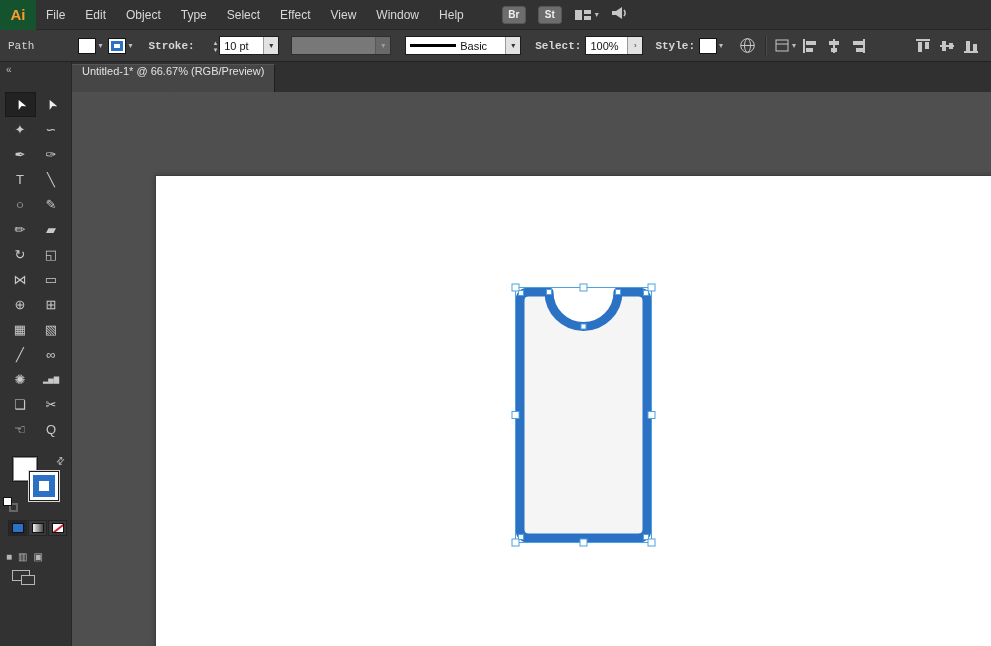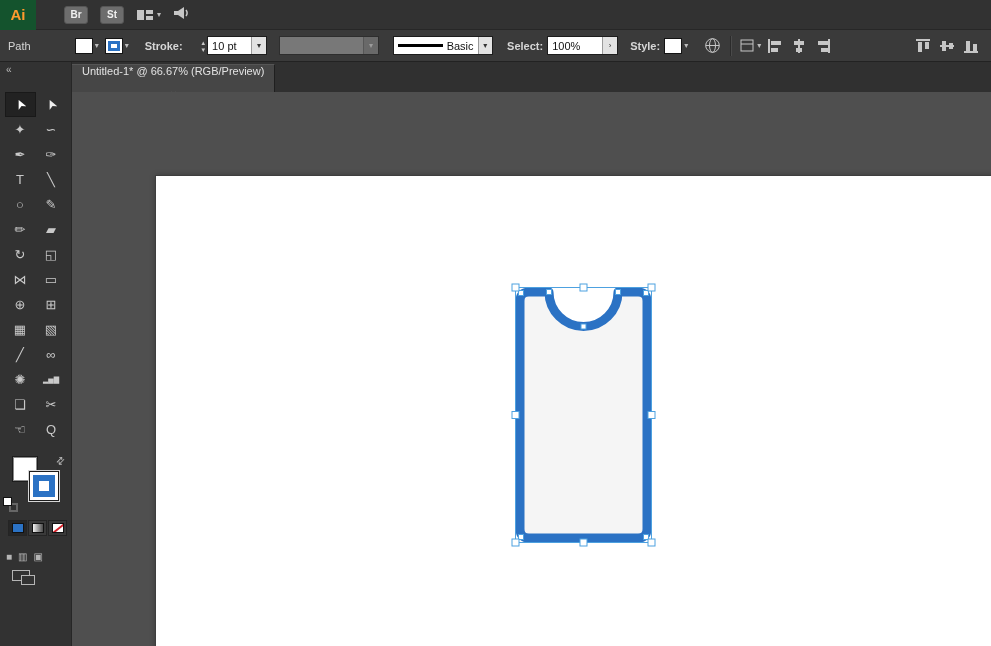--- a/index.html
+++ b/index.html
@@ -16,36 +16,36 @@
   .menu-item { padding:0 10px; font-size:12px; color:#d8d8d8; line-height:30px; }
   .menubar-right { display:flex; align-items:center; margin-left:28px; gap:12px;justify-content:center; }
   .qbtn { width:24px; height:18px; background:#6d6d6d; border:1px solid #565656; border-radius:3px;
           color:#f0f0f0; font-size:10px; font-weight:bold; text-align:center; line-height:15px; }
   .ws { display:flex; align-items:center; gap:3px; }
   .chev { font-size:8px; color:#bdbdbd; line-height:1; }
 
   
   .controlbar { height:32px; background:#3a3a3a; border-bottom:1px solid #222; display:flex;
                 align-items:center; font-size:11px; color:#cfcfcf; padding:0 8px; }
-  .cb-label { color:#d6d6d6; }
+  .cb-label { color:#d6d6d6;font-family:Liberation Mono, monospace; }
   .bold { font-weight:bold; }
   .swatch-wrap { display:flex; align-items:center; gap:2px; }
   .swatch { width:18px; height:16px; background:#fff; border:1px solid #141414; display:block; }
   .stroke-swatch { width:18px; height:16px; background:#fff; border:1px solid #141414; padding:2px; display:block; }
   .stroke-swatch .ring { display:block; width:100%; height:100%; border:3px solid #2b72c4; }
   .stepper { display:flex; flex-direction:column; justify-content:center; margin:0 2px 0 6px; }
   .stepper span { font-size:7px; color:#c9c9c9; height:7px; line-height:7px; }
   .combo { height:19px; display:flex; align-items:stretch; background:#fff; border:1px solid #1d1d1d; }
   .combo-val { flex:1; font-size:11px; color:#111; display:flex; align-items:center; padding:0 4px; white-space:nowrap; }
   .combo-btn { width:15px; display:flex; align-items:center; justify-content:center; background:#e2e2e2;
                border-left:1px solid #9a9a9a; color:#333; font-size:8px; }
   .combo.disabled { background:#787878; border-color:#2e2e2e; }
   .combo.disabled .combo-btn { background:#696969; border-left-color:#575757; color:#9b9b9b; }
   .w-weight { width:60px; } .w-brush { width:100px; margin-left:12px; }
-  .w-style { width:100px; margin-left:14px; } .w-op { width:71px; }
+  .w-style { width:116px; margin-left:14px; } .w-op { width:58px; }
   .stroke-line { width:46px; height:3px; background:#000; margin:auto 0 auto 4px; }
   .fillw { margin-left:44px; }
   .stroke-lab { margin-left:16px; margin-right:13px; }
   .op-lab { margin-left:14px; margin-right:4px; }
   .style-lab { margin-left:12px; margin-right:4px; }
   .cb-sep { width:1px; height:20px; background:#2b2b2b; box-shadow:1px 0 0 #4a4a4a; margin:0 9px; }
   .cb-icon { display:flex; align-items:center; justify-content:center; }
   .globe { margin-left:16px; }
   .doc-arrange { display:flex; align-items:center; gap:3px; }
   .align-group { display:flex; align-items:center; gap:4px; }
@@ -110,20 +110,31 @@
 </style>
 </head>
 <body>
 
 <div class="app">
 
   <header class="menubar">
     <div class="logo">
       <span>Ai</span>
     </div>
+    <nav class="menus">
+        <div class="menu-item">File</div>
+        <div class="menu-item">Edit</div>
+        <div class="menu-item">Object</div>
+        <div class="menu-item">Type</div>
+        <div class="menu-item">Select</div>
+        <div class="menu-item">Effect</div>
+        <div class="menu-item">View</div>
+        <div class="menu-item">Window</div>
+        <div class="menu-item">Help</div>
+      </nav>
     <div class="menubar-right">
       <button class="qbtn">Br</button>
       <button class="qbtn">St</button>
       <div class="ws">
         <svg width="18" height="14">
           <rect x="1" y="2" width="7" height="10" fill="#c6c6c6"></rect>
           <rect x="10" y="2" width="7" height="4" fill="#c6c6c6"></rect>
           <rect x="10" y="8" width="7" height="4" fill="#c6c6c6"></rect>
         </svg>
         <span class="chev">▾</span>

